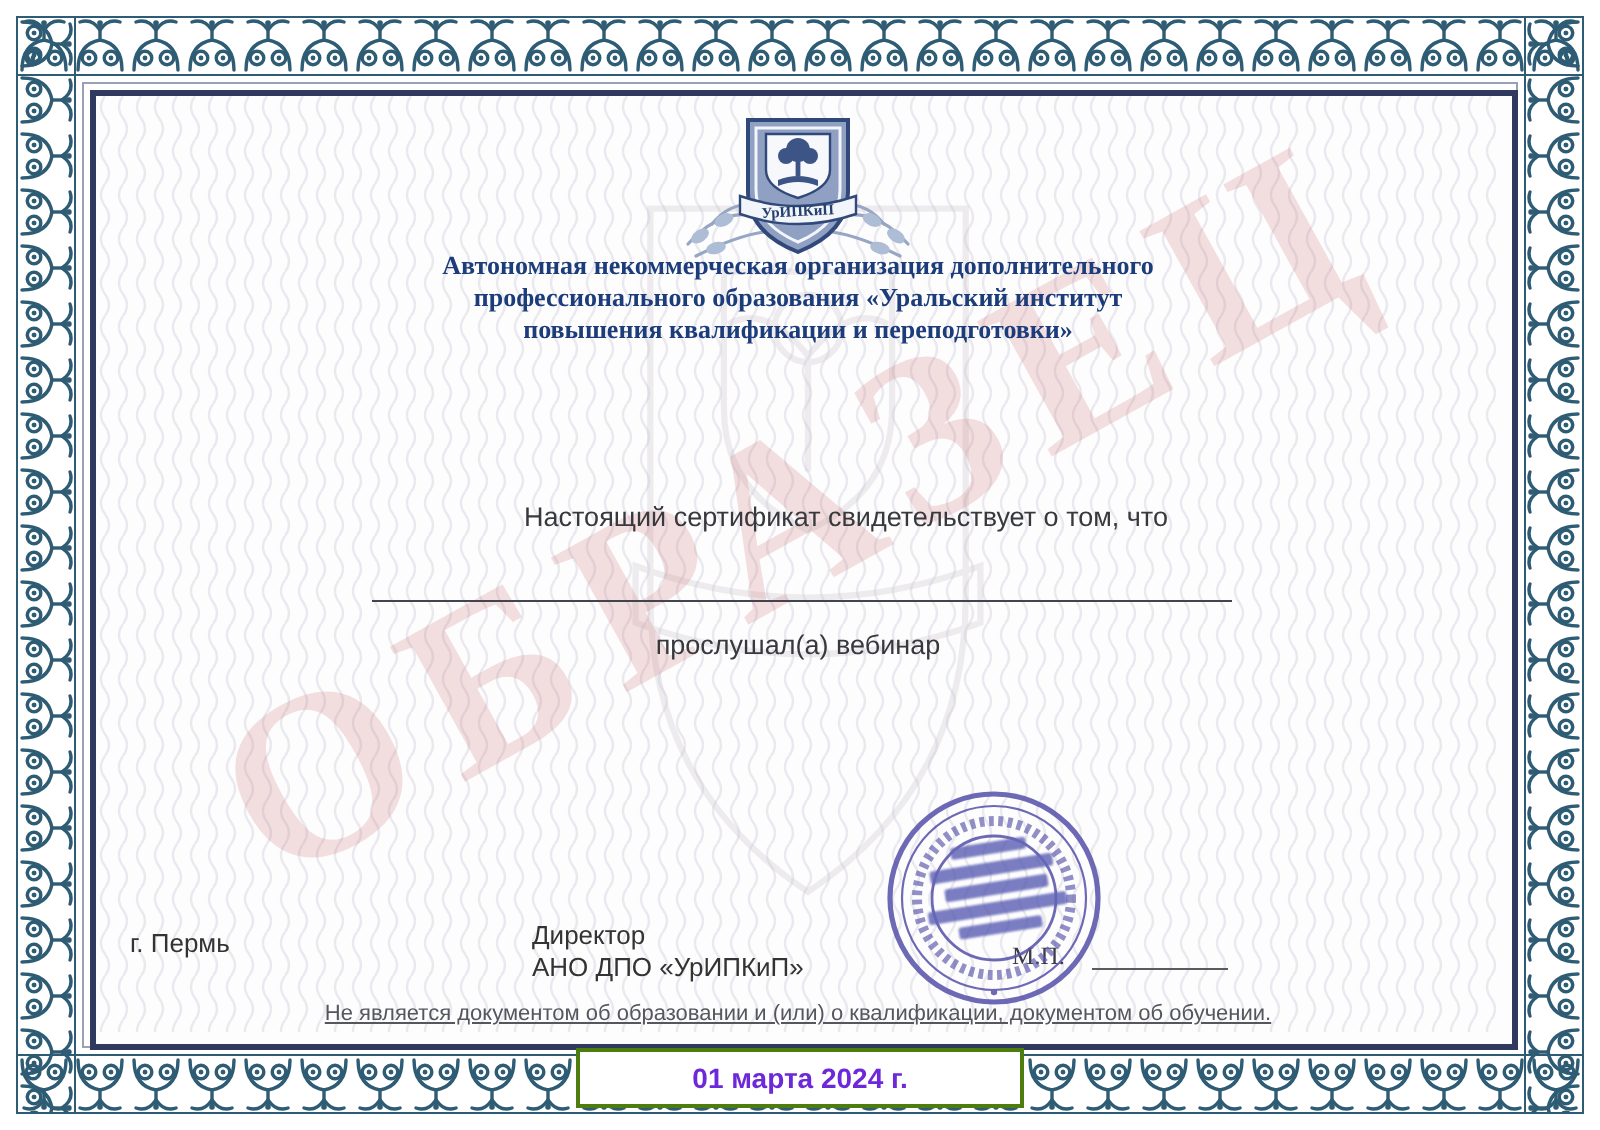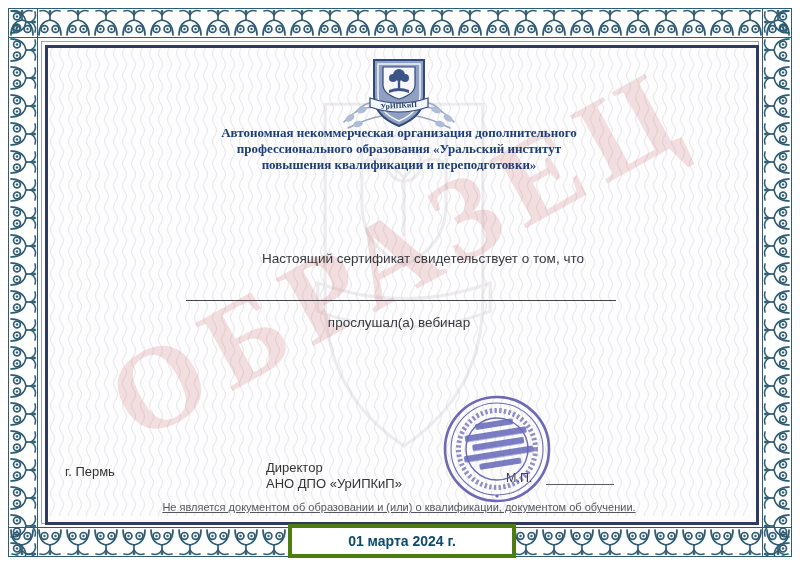--- a/index.html
+++ b/index.html
@@ -28,28 +28,28 @@
          font-size:13.5px;color:#38393d;padding-left:24px;}
   .recipient{position:absolute;left:0;top:229px;width:702px;text-align:center;
              font-size:14px;font-weight:bold;color:#222428;}
   .nameline{position:absolute;left:138px;top:252px;width:430px;border-top:1.5px solid #42454d;}
   .action{position:absolute;left:0;top:267px;width:702px;text-align:center;
           font-size:13.5px;color:#38393d;}
   .course{position:absolute;left:0;top:297px;width:702px;text-align:center;
           font-size:13.5px;font-weight:bold;line-height:20px;color:#222428;}
   .city{position:absolute;left:17px;top:416px;font-size:13px;color:#333;}
   .director{position:absolute;left:218px;top:412px;font-size:13px;line-height:15.5px;color:#333;}
-  .mp{position:absolute;left:458px;top:423px;font-size:12.5px;color:#3a3a46;}
+  .mp{position:absolute;left:458px;top:423px;font-size:12.5px;color:#3a3a46;font-family:Liberation Serif, serif;}
   .sigline{position:absolute;left:498px;top:436px;width:68px;border-top:1.5px solid #5a5a60;}
   .stamp{position:absolute;left:391px;top:343px;}
   .disclaimer{position:absolute;left:0;top:453px;width:702px;text-align:center;
               font-size:11px;color:#55565e;text-decoration:underline;}
   .datebox{position:absolute;left:288px;top:524px;width:220px;height:26px;
-           background:#ffffff;border:4px solid #4d7c0f;z-index:6;
-           text-align:center;line-height:26px;font-size:14px;font-weight:bold;color:#0c4a6e;}
+           background:#ffffff;border:2px solid #4d7c0f;z-index:6;
+           text-align:center;line-height:26px;font-size:14px;font-weight:bold;color:#6d28d9;}
 </style>
 </head>
 <body>
 
 <div class="page">
 
   <svg class="band" style="left:8px;top:8px;" width="784" height="30">
     <defs>
         <pattern id="ornT" width="28" height="30" patternUnits="userSpaceOnUse">
       <g fill="none" stroke="#2e5c74" stroke-width="1.7" stroke-linecap="round">

